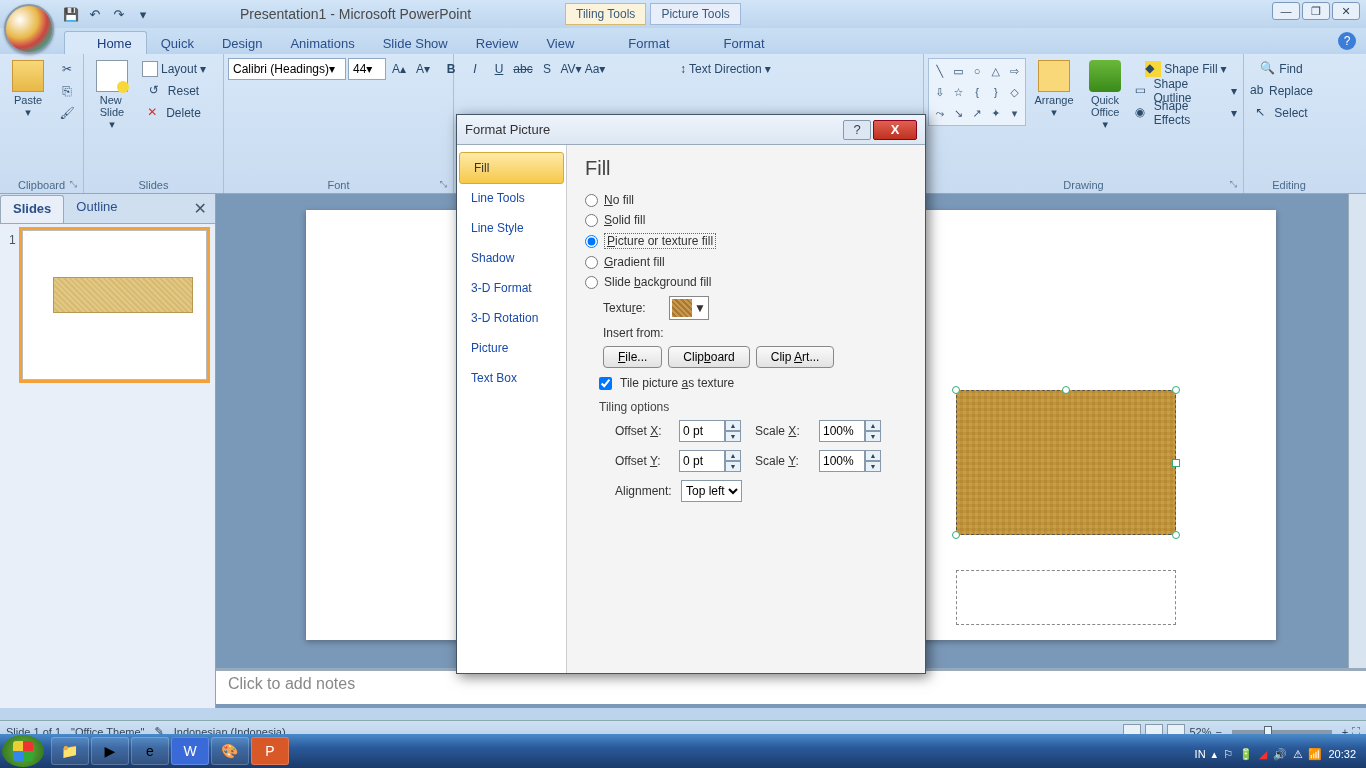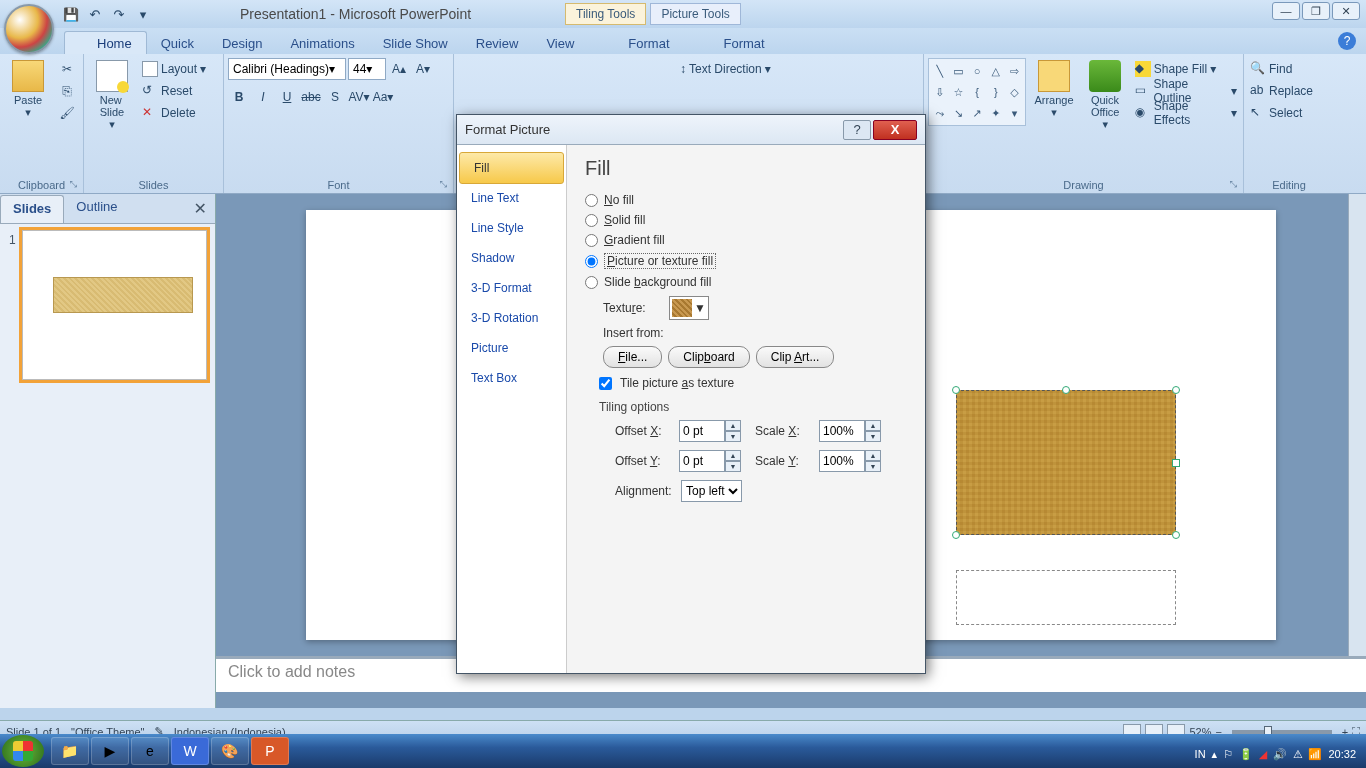--- a/index.html
+++ b/index.html
@@ -26,21 +26,21 @@
 .help-btn { margin-left: auto; margin-right: 10px; width: 18px; height: 18px; border-radius: 50%; background: #3b7dd8; color: #fff; font-size: 12px; display:flex;align-items:center;justify-content:center; align-self: center;}
 
 
 .ribbon { height: 140px; background: linear-gradient(#d7e7f8,#c8dbf0); border-bottom: 1px solid #8fa9c5; display: flex; }
 .rgroup { border-right: 1px solid #a8c0da; display: flex; flex-direction: column; padding: 2px 4px 0; }
 .rgroup-body { flex: 1; display: flex; align-items: flex-start; gap: 4px; padding-top: 2px; }
 .rgroup-label { text-align: center; font-size: 11px; color: #4a6a8a; padding: 2px 0; position: relative; }
 .rgroup-label .launcher { position: absolute; right: 2px; top: 2px; font-size: 9px; color: #4a6a8a; }
 .big-btn { display: flex; flex-direction: column; align-items: center; width: 48px; padding: 2px; font-size: 11px; color: #2a4a6a; }
 .big-btn .ico { width: 32px; height: 32px; margin-bottom: 2px; }
-.small-btn { display: flex; align-items: center; gap: 3px; font-size: 12px; color: #2a4a6a; padding: 1px 2px; height: 22px; }
+.small-btn { display: flex; align-items: center; gap: 3px; font-size: 12px; color: #2a4a6a; padding: 1px 2px; height: 22px; justify-content: center; }
 .small-btn .ico { width: 16px; height: 16px; }
 .stack { display: flex; flex-direction: column; gap: 0; }
 .font-combo { background: #fff; border: 1px solid #8fa9c5; height: 22px; font-size: 12px; padding: 0 4px; display:flex;align-items:center; }
 .font-row { display: flex; gap: 2px; align-items: center; }
 .fbtn { width: 22px; height: 22px; border: 1px solid transparent; display:flex;align-items:center;justify-content:center; font-size: 12px; color:#2a4a6a;}
 .shapes-gallery { width: 100px; height: 68px; background: #eaf2fb; border: 1px solid #a8c0da; display:grid;grid-template-columns:repeat(5,1fr);grid-template-rows:repeat(3,1fr);gap:1px;padding:2px;font-size:11px;color:#3a5a7a;}
 .shapes-gallery div{display:flex;align-items:center;justify-content:center;}
 
 
 .leftpanel { position: absolute; left: 0; top: 194px; width: 216px; bottom: 60px; background: #e8eff8; border-right: 1px solid #8aa; }
@@ -52,21 +52,21 @@
 .thumb.sel { outline: 3px solid #f2a238; }
 .thumb-num { position: absolute; left: -14px; top: 2px; font-size: 12px; color: #456; }
 .thumb-shape { position: absolute; left: 30px; top: 46px; width: 140px; height: 36px; background: repeating-linear-gradient(45deg,#e2c884,#e2c884 2px,#d8bb72 2px,#d8bb72 4px); border:1px solid #b89850;}
 
 
 .slidearea { position: absolute; left: 216px; right: 0; top: 194px; bottom: 60px; background: #7a98b8; overflow: hidden; }
 .slide-canvas { position: absolute; left: 90px; top: 16px; width: 970px; height: 430px; background: #fff; box-shadow: 0 2px 6px rgba(0,0,0,.3); }
 .sel-shape { position: absolute; left: 650px; top: 180px; width: 220px; height: 145px; background: repeating-linear-gradient(0deg,#e2c884,#e2c884 3px,#d8bb72 3px,#d8bb72 6px),repeating-linear-gradient(90deg,#e2c884,#e2c884 3px,#d8bb72 3px,#d8bb72 6px); background-blend-mode:multiply; border: 1px dashed #555; }
 .handle { position: absolute; width: 8px; height: 8px; background: #fff; border: 1px solid #3a7; border-radius: 50%; }
 .placeholder-box { position: absolute; left: 650px; top: 360px; width: 220px; height: 55px; border: 1px dashed #888; }
-.notes-pane { position: absolute; left: 0; right: 0; bottom: 16px; height: 36px; background: #fff; border-top: 3px solid #9ab; padding: 4px 12px; font-size: 16px; color: #888; }
+.notes-pane { position: absolute; left: 0; right: 0; bottom: 4px; height: 36px; background: #fff; border-top: 3px solid #9ab; padding: 4px 12px; font-size: 16px; color: #888; }
 .vscroll { position: absolute; right: 0; top: 0; bottom: 36px; width: 18px; background: #d8e4f0; border-left: 1px solid #9ab; }
 
 
 .statusbar { position: absolute; left: 0; right: 0; bottom: 26px; height: 22px; background: linear-gradient(#cde0f4,#b8cfe8); border-top: 1px solid #8aa; display: flex; align-items: center; font-size: 11px; color: #345; padding: 0 6px; gap: 10px; }
 .statusbar .right { margin-left: auto; display: flex; align-items: center; gap: 4px; }
 .view-btn { width: 18px; height: 16px; border: 1px solid #89a; background: #e8f0f8; }
 .zoom-slider { width: 100px; height: 4px; background: #89a; position: relative; margin: 0 6px; }
 .zoom-thumb { position: absolute; left: 32px; top: -4px; width: 8px; height: 12px; background: #e8f0f8; border: 1px solid #567; }
 
 
@@ -87,21 +87,21 @@
 .dlg-nav-item.active { background: linear-gradient(#fde9a8,#f7c94a); color: #333; border: 1px solid #d8a838; margin: -1px 2px; border-radius: 3px; }
 .dlg-content { flex: 1; padding: 12px 18px; font-size: 12px; color: #333; overflow: hidden; }
 .dlg-content h2 { font-size: 20px; font-weight: normal; color: #444; margin-bottom: 10px; }
 .radio-row { display: flex; align-items: center; gap: 6px; padding: 3px 0; }
 .radio-row input { margin: 0; }
 .radio-row.sel label { border: 1px dotted #666; padding: 0 2px; }
 .field-row { display: flex; align-items: center; gap: 8px; padding: 4px 0 4px 18px; }
 .field-row label { min-width: 58px; }
 .tex-btn { width: 40px; height: 24px; border: 1px solid #888; background: #fff; display:flex;align-items:center;}
 .tex-swatch{width:20px;height:18px;margin:2px;background:repeating-linear-gradient(45deg,#c89850,#c89850 2px,#a87830 2px,#a87830 4px);}
-.dlg-btn { padding: 3px 14px; border: 1px solid #888; background: linear-gradient(#fafafa,#e2e2e2); font-size: 12px; border-radius: 10px; }
+.dlg-btn { padding: 3px 14px; border: 1px solid #888; background: linear-gradient(#fafafa,#e2e2e2); font-size: 12px; border-radius: 4px; }
 .spin { display: flex; }
 .spin input { width: 46px; height: 22px; border: 1px solid #89a; font-size: 12px; padding: 0 3px; }
 .spin-btns { display: flex; flex-direction: column; }
 .spin-btns div { width: 16px; height: 11px; border: 1px solid #89a; background: #e8f0f8; font-size: 7px; display:flex;align-items:center;justify-content:center;color:#345;}
 .section-hdr { font-size: 12px; color: #444; margin: 6px 0 2px 14px; }
 select.combo { height: 22px; border: 1px solid #89a; font-size: 12px; background: #fff; }
 
 u { text-decoration: underline; }
 </style>
 </head>
@@ -174,21 +174,21 @@
         <div class="small-btn">
             <span class="ico" style="color:#c33;">✕</span>
             <span>Delete</span>
           </div>
       </div>
     </div>
     <div class="rgroup-label">Slides</div>
   </div>
 
   <div class="rgroup" style="width:230px">
-    <div class="rgroup-body" style="flex-direction:column;gap:6px;">
+    <div class="rgroup-body" style="flex-direction:row;gap:6px;">
       <div class="font-row">
         <div class="font-combo" style="width:118px"><span>Calibri (Headings)</span>▾</div>
         <div class="font-combo" style="width:38px"><span>44</span>▾</div>
         <div class="fbtn">A▴</div>
         <div class="fbtn">A▾</div>
       </div>
       <div class="font-row">
         <div class="fbtn">
             <b>B</b>
           </div>
@@ -344,45 +344,45 @@
   <div class="dlg-title">
     <span>Format Picture</span>
     <div class="dlg-btns">
       <div class="dlg-help">?</div>
       <div class="dlg-close">X</div>
     </div>
   </div>
   <div class="dlg-body">
     <div class="dlg-nav">
       <div class="dlg-nav-item active">Fill</div>
-      <div class="dlg-nav-item">Line Text</div>
+      <div class="dlg-nav-item">Line Tools</div>
       <div class="dlg-nav-item">Line Style</div>
       <div class="dlg-nav-item">Shadow</div>
       <div class="dlg-nav-item">3-D Format</div>
       <div class="dlg-nav-item">3-D Rotation</div>
       <div class="dlg-nav-item">Picture</div>
       <div class="dlg-nav-item">Text Box</div>
     </div>
     <div class="dlg-content">
       <h2>Fill</h2>
       <div class="radio-row">
           <input type="radio" name="fill" style="">
           <label><u>N</u><span>o fill</span></label>
         </div>
       <div class="radio-row">
           <input type="radio" name="fill" style="">
           <label><u>S</u><span>olid fill</span></label>
         </div>
+      <div class="radio-row sel">
+          <input type="radio" name="fill" checked="" style="">
+          <label><u>P</u><span>icture or texture fill</span></label>
+        </div>
       <div class="radio-row">
           <input type="radio" name="fill" style="">
           <label><u>G</u><span>radient fill</span></label>
-        </div>
-      <div class="radio-row sel">
-          <input type="radio" name="fill" checked="" style="">
-          <label><u>P</u><span>icture or texture fill</span></label>
         </div>
       <div class="radio-row">
           <input type="radio" name="fill" style="">
           <label>Slide <u>b</u><span>ackground fill</span></label>
         </div>
 
       <div class="field-row">
         <label>Textu<u>r</u>e:</label>
         <div class="tex-btn"><div class="tex-swatch"></div>▼</div>
       </div>

